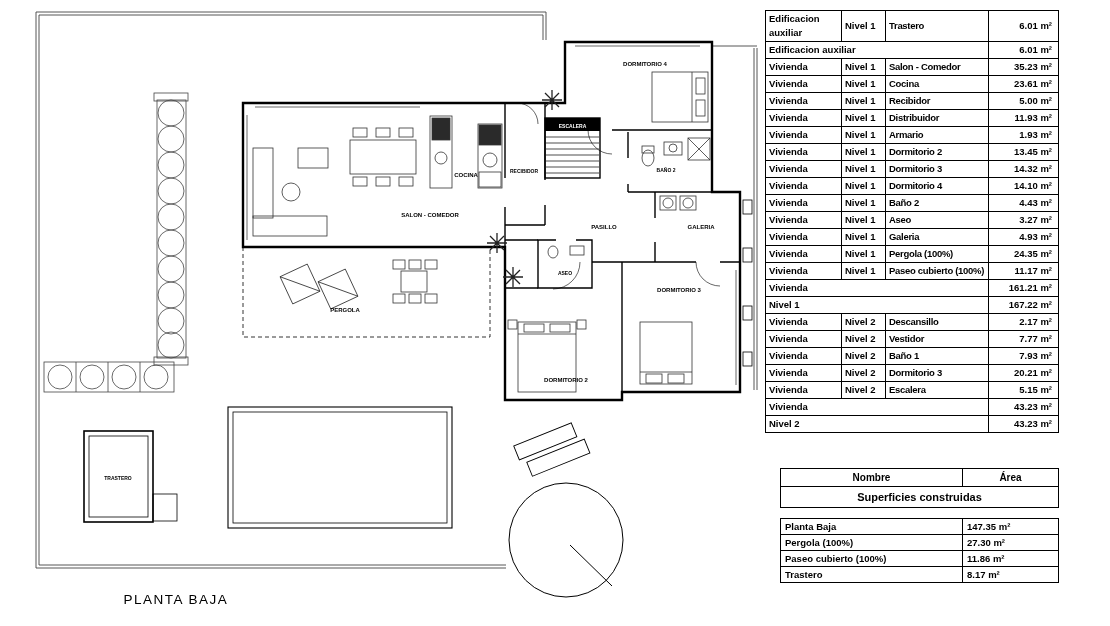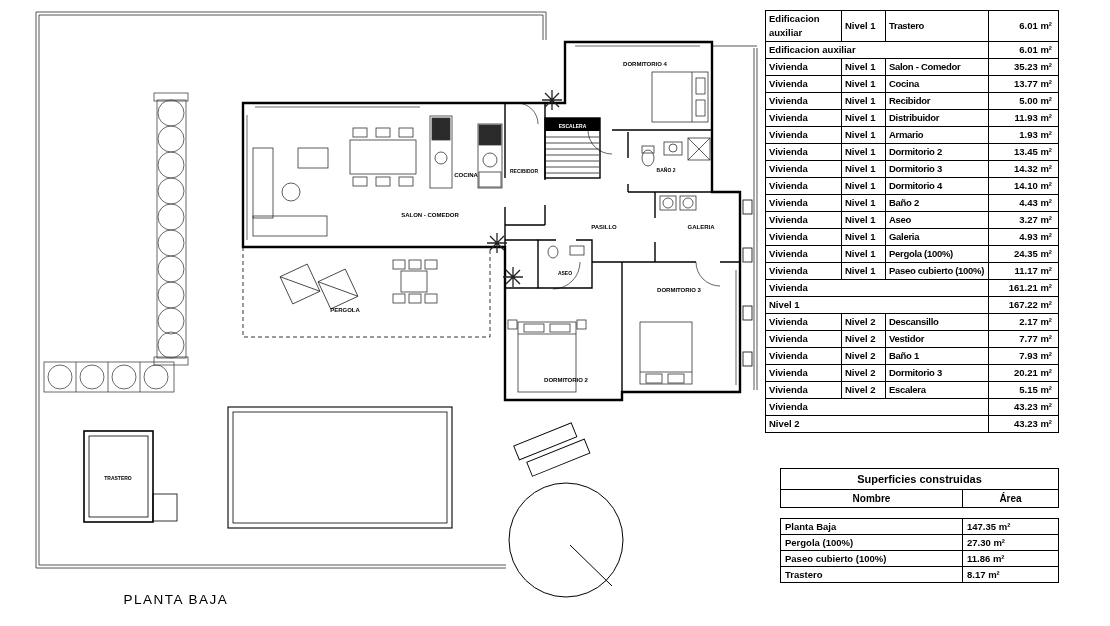--- a/index.html
+++ b/index.html
@@ -291,21 +291,21 @@
           <tr class="detail">
             <td class="c0">Vivienda</td>
             <td class="c1">Nivel 1</td>
             <td class="c2">Salon - Comedor</td>
             <td class="c3">35.23 m²</td>
           </tr>
           <tr class="detail">
             <td class="c0">Vivienda</td>
             <td class="c1">Nivel 1</td>
             <td class="c2">Cocina</td>
-            <td class="c3">13.77 m²</td>
+            <td class="c3">23.61 m²</td>
           </tr>
           <tr class="detail">
             <td class="c0">Vivienda</td>
             <td class="c1">Nivel 1</td>
             <td class="c2">Recibidor</td>
             <td class="c3">5.00 m²</td>
           </tr>
           <tr class="detail">
             <td class="c0">Vivienda</td>
             <td class="c1">Nivel 1</td>
@@ -417,25 +417,25 @@
   </div>
 
   <div class="built-wrap">
     <table class="built-head">
       <colgroup>
           <col style="width:182px">
           <col style="width:96px">
         </colgroup>
       <tbody>
         <tr>
-          <td class="built-title-cell" colspan="2">Superficies construidas</td>
+          <td class="built-colhead">Nombre</td>
+          <td class="built-colhead">Área</td>
         </tr>
         <tr>
-          <td class="built-colhead">Nombre</td>
-          <td class="built-colhead">Área</td>
+          <td class="built-title-cell" colspan="2">Superficies construidas</td>
         </tr>
       </tbody>
     </table>
     <table class="built-body">
       <colgroup>
           <col style="width:182px">
           <col style="width:96px">
         </colgroup>
       <tbody>
           <tr>

